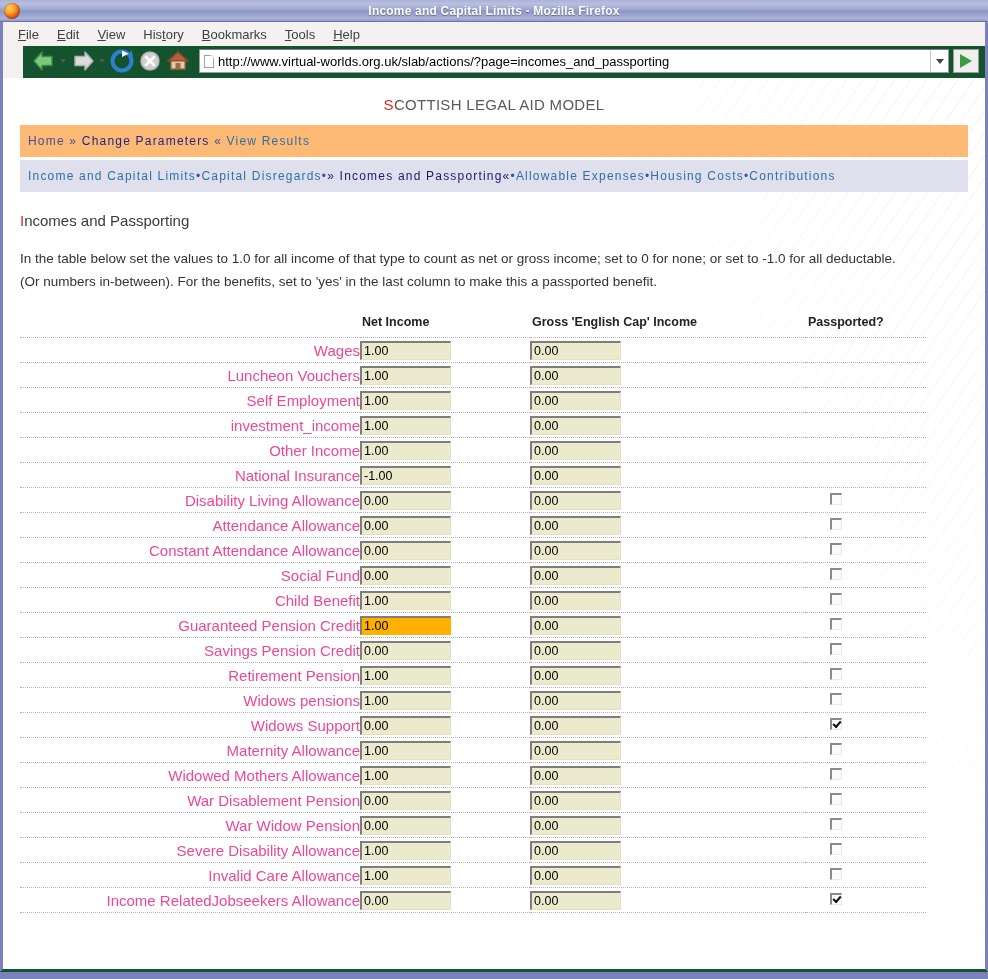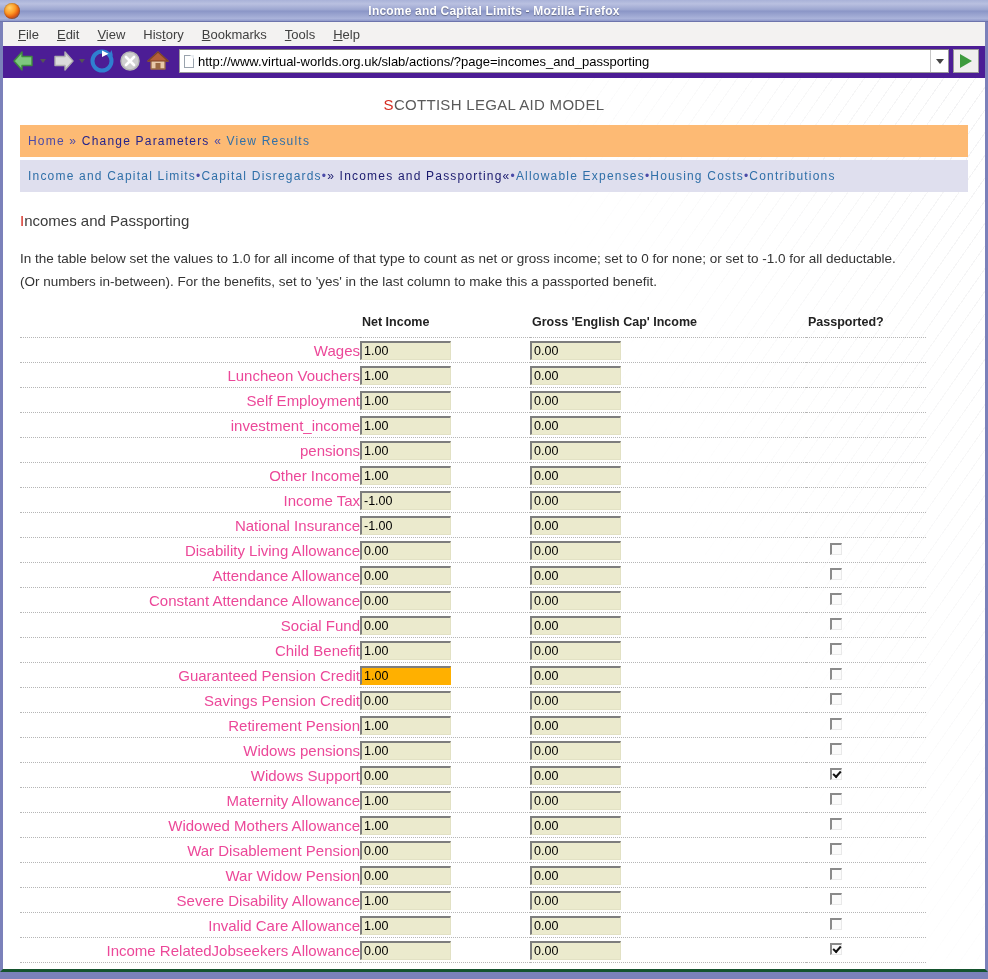--- a/index.html
+++ b/index.html
@@ -55,22 +55,23 @@
     font-size: 13px; color: #404040;
   }
   #menubar .menu-item {
     padding: 2px 9px; cursor: default; white-space: nowrap;
   }
   #menubar .menu-item u { text-decoration: underline; }
 
   #navbar {
     display: flex; align-items: center;
     height: 32px; padding: 2px 6px 4px 8px;
-    background: #4c1d95;
+    background: #14532d;
     gap: 2px;
+    margin-left: 20px;
   }
   .nav-btn { width: 26px; height: 26px; position: relative; flex: 0 0 auto; }
   .drop-caret {
     width: 9px; height: 26px; position: relative; flex: 0 0 auto;
   }
   .drop-caret i {
     position: absolute; left: 1px; top: 11px;
     border-left: 3.5px solid transparent; border-right: 3.5px solid transparent;
     border-top: 4px solid #555;
   }
@@ -382,34 +383,22 @@
               <td class="cell-pad"><input type="text" class="num" value="0.00" style=""></td>
               <td></td>
             </tr>
             <tr>
               <td class="lbl">investment_income</td>
               <td class="cell-pad"><input type="text" class="num" value="1.00" style=""></td>
               <td class="cell-pad"><input type="text" class="num" value="0.00" style=""></td>
               <td></td>
             </tr>
             <tr>
-              <td class="lbl">pensions</td>
-              <td class="cell-pad"><input type="text" class="num" value="1.00" style=""></td>
-              <td class="cell-pad"><input type="text" class="num" value="0.00" style=""></td>
-              <td></td>
-            </tr>
-            <tr>
               <td class="lbl">Other Income</td>
               <td class="cell-pad"><input type="text" class="num" value="1.00" style=""></td>
-              <td class="cell-pad"><input type="text" class="num" value="0.00" style=""></td>
-              <td></td>
-            </tr>
-            <tr>
-              <td class="lbl">Income Tax</td>
-              <td class="cell-pad"><input type="text" class="num" value="-1.00" style=""></td>
               <td class="cell-pad"><input type="text" class="num" value="0.00" style=""></td>
               <td></td>
             </tr>
             <tr>
               <td class="lbl">National Insurance</td>
               <td class="cell-pad"><input type="text" class="num" value="-1.00" style=""></td>
               <td class="cell-pad"><input type="text" class="num" value="0.00" style=""></td>
               <td></td>
             </tr>
             <tr>

